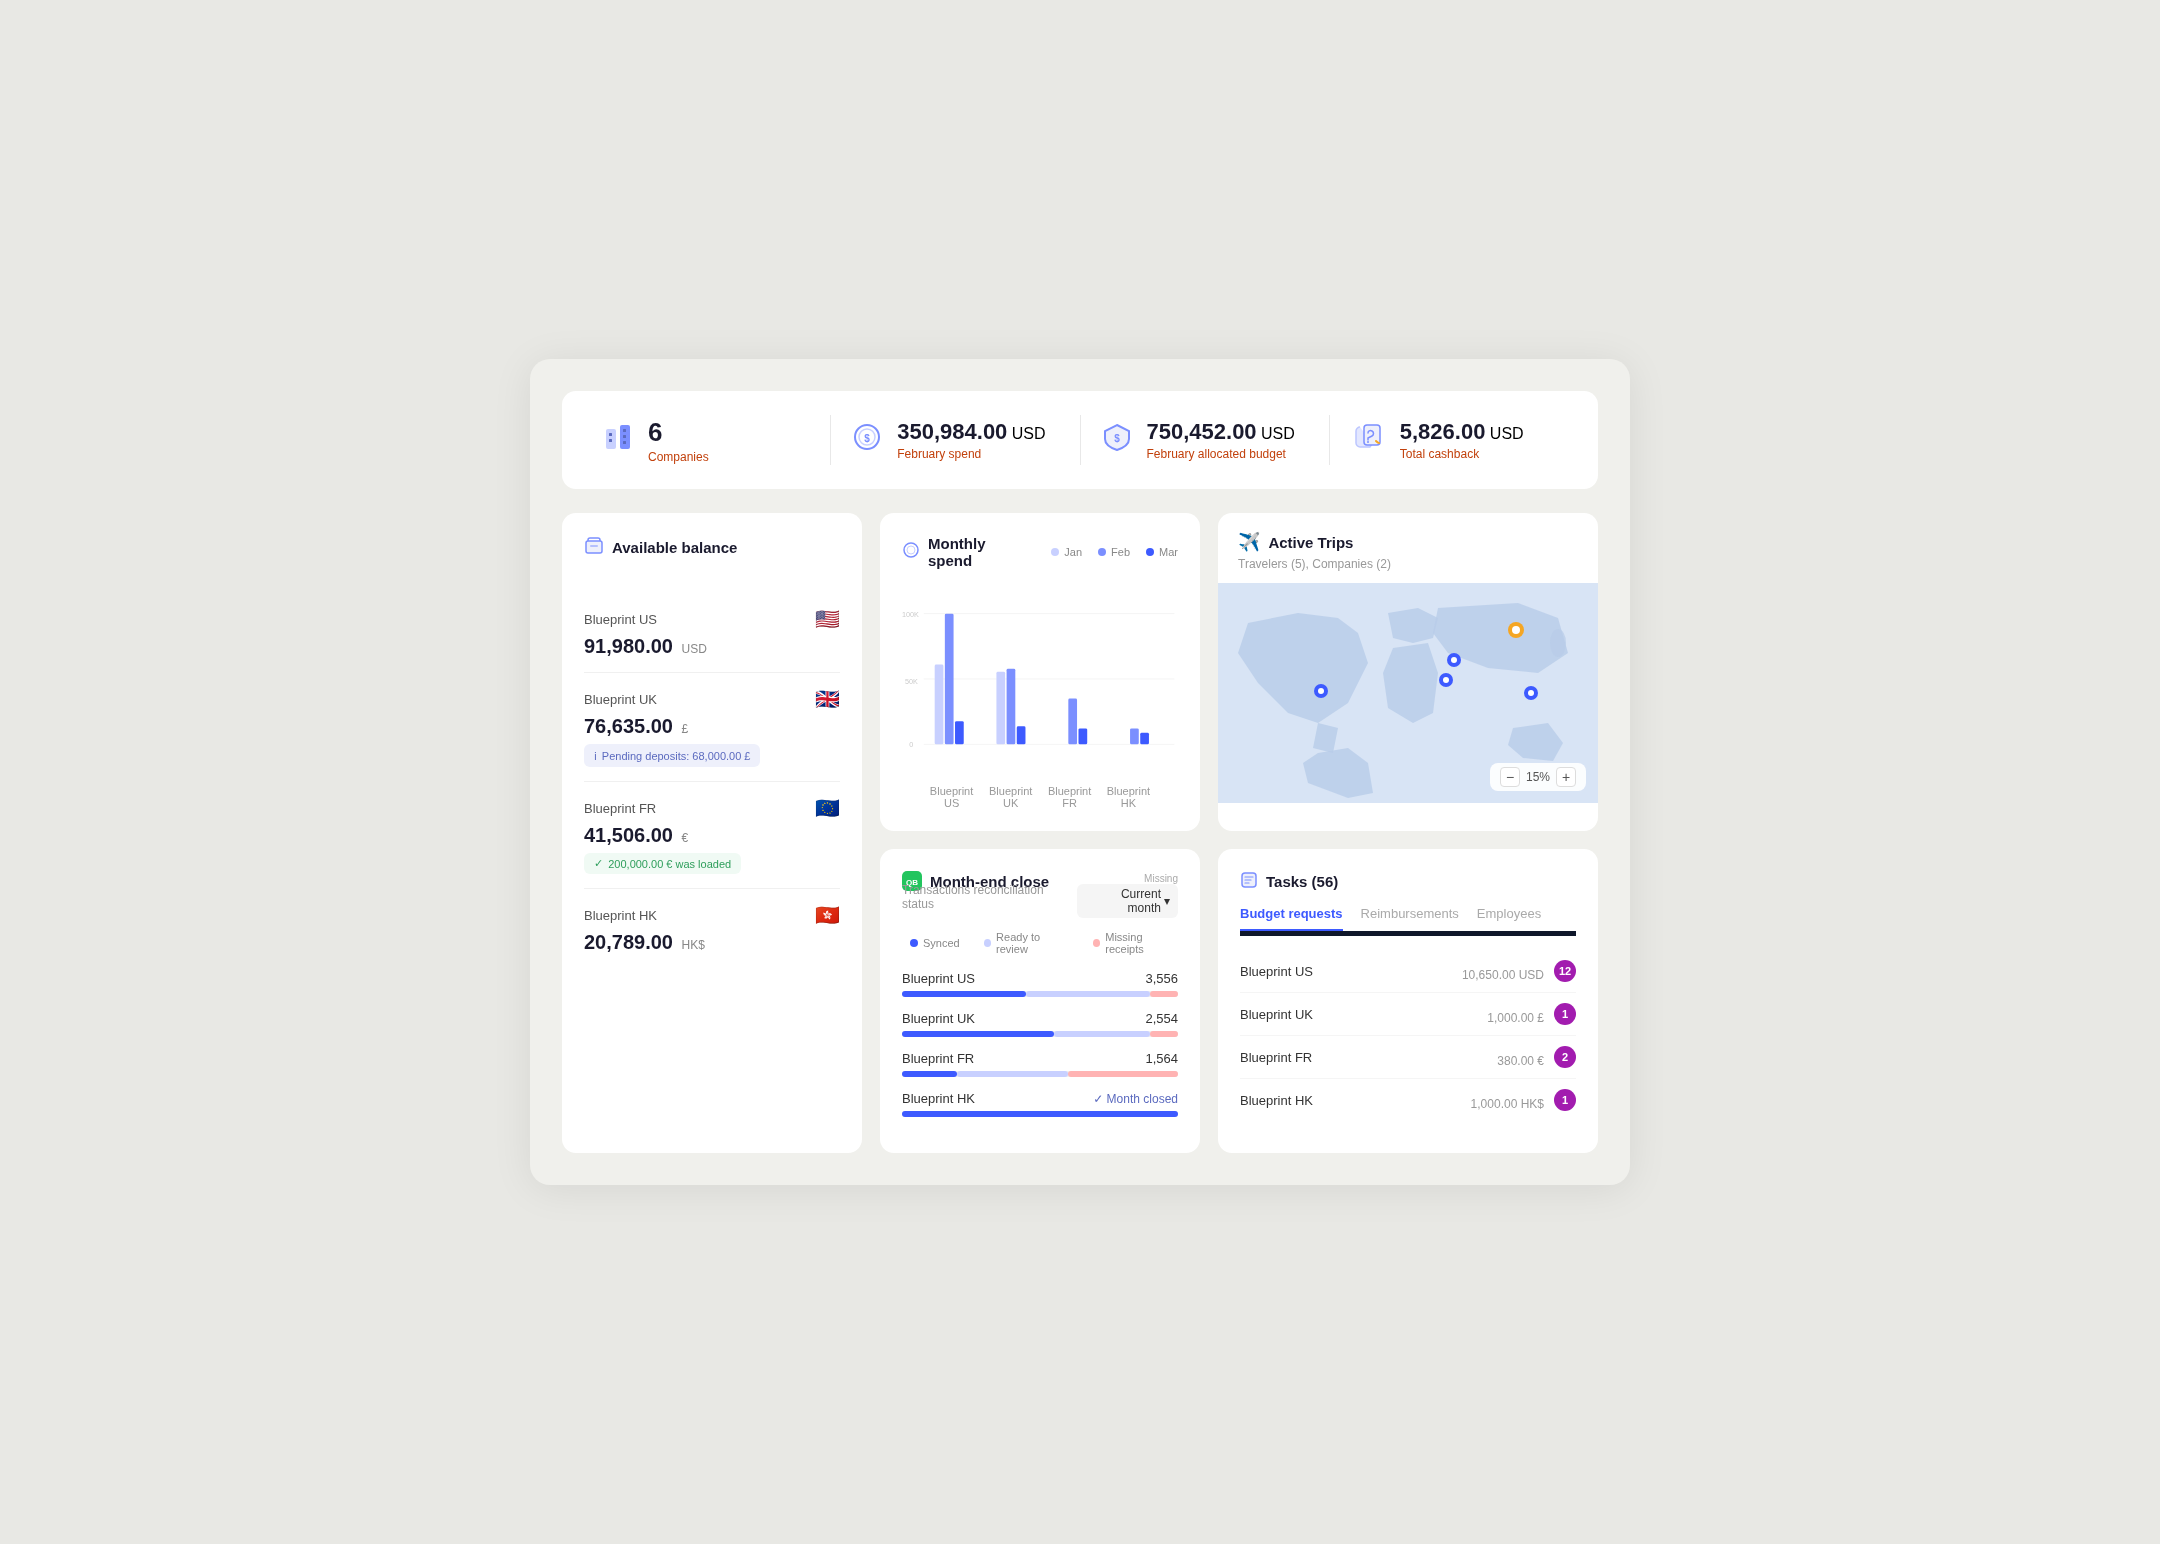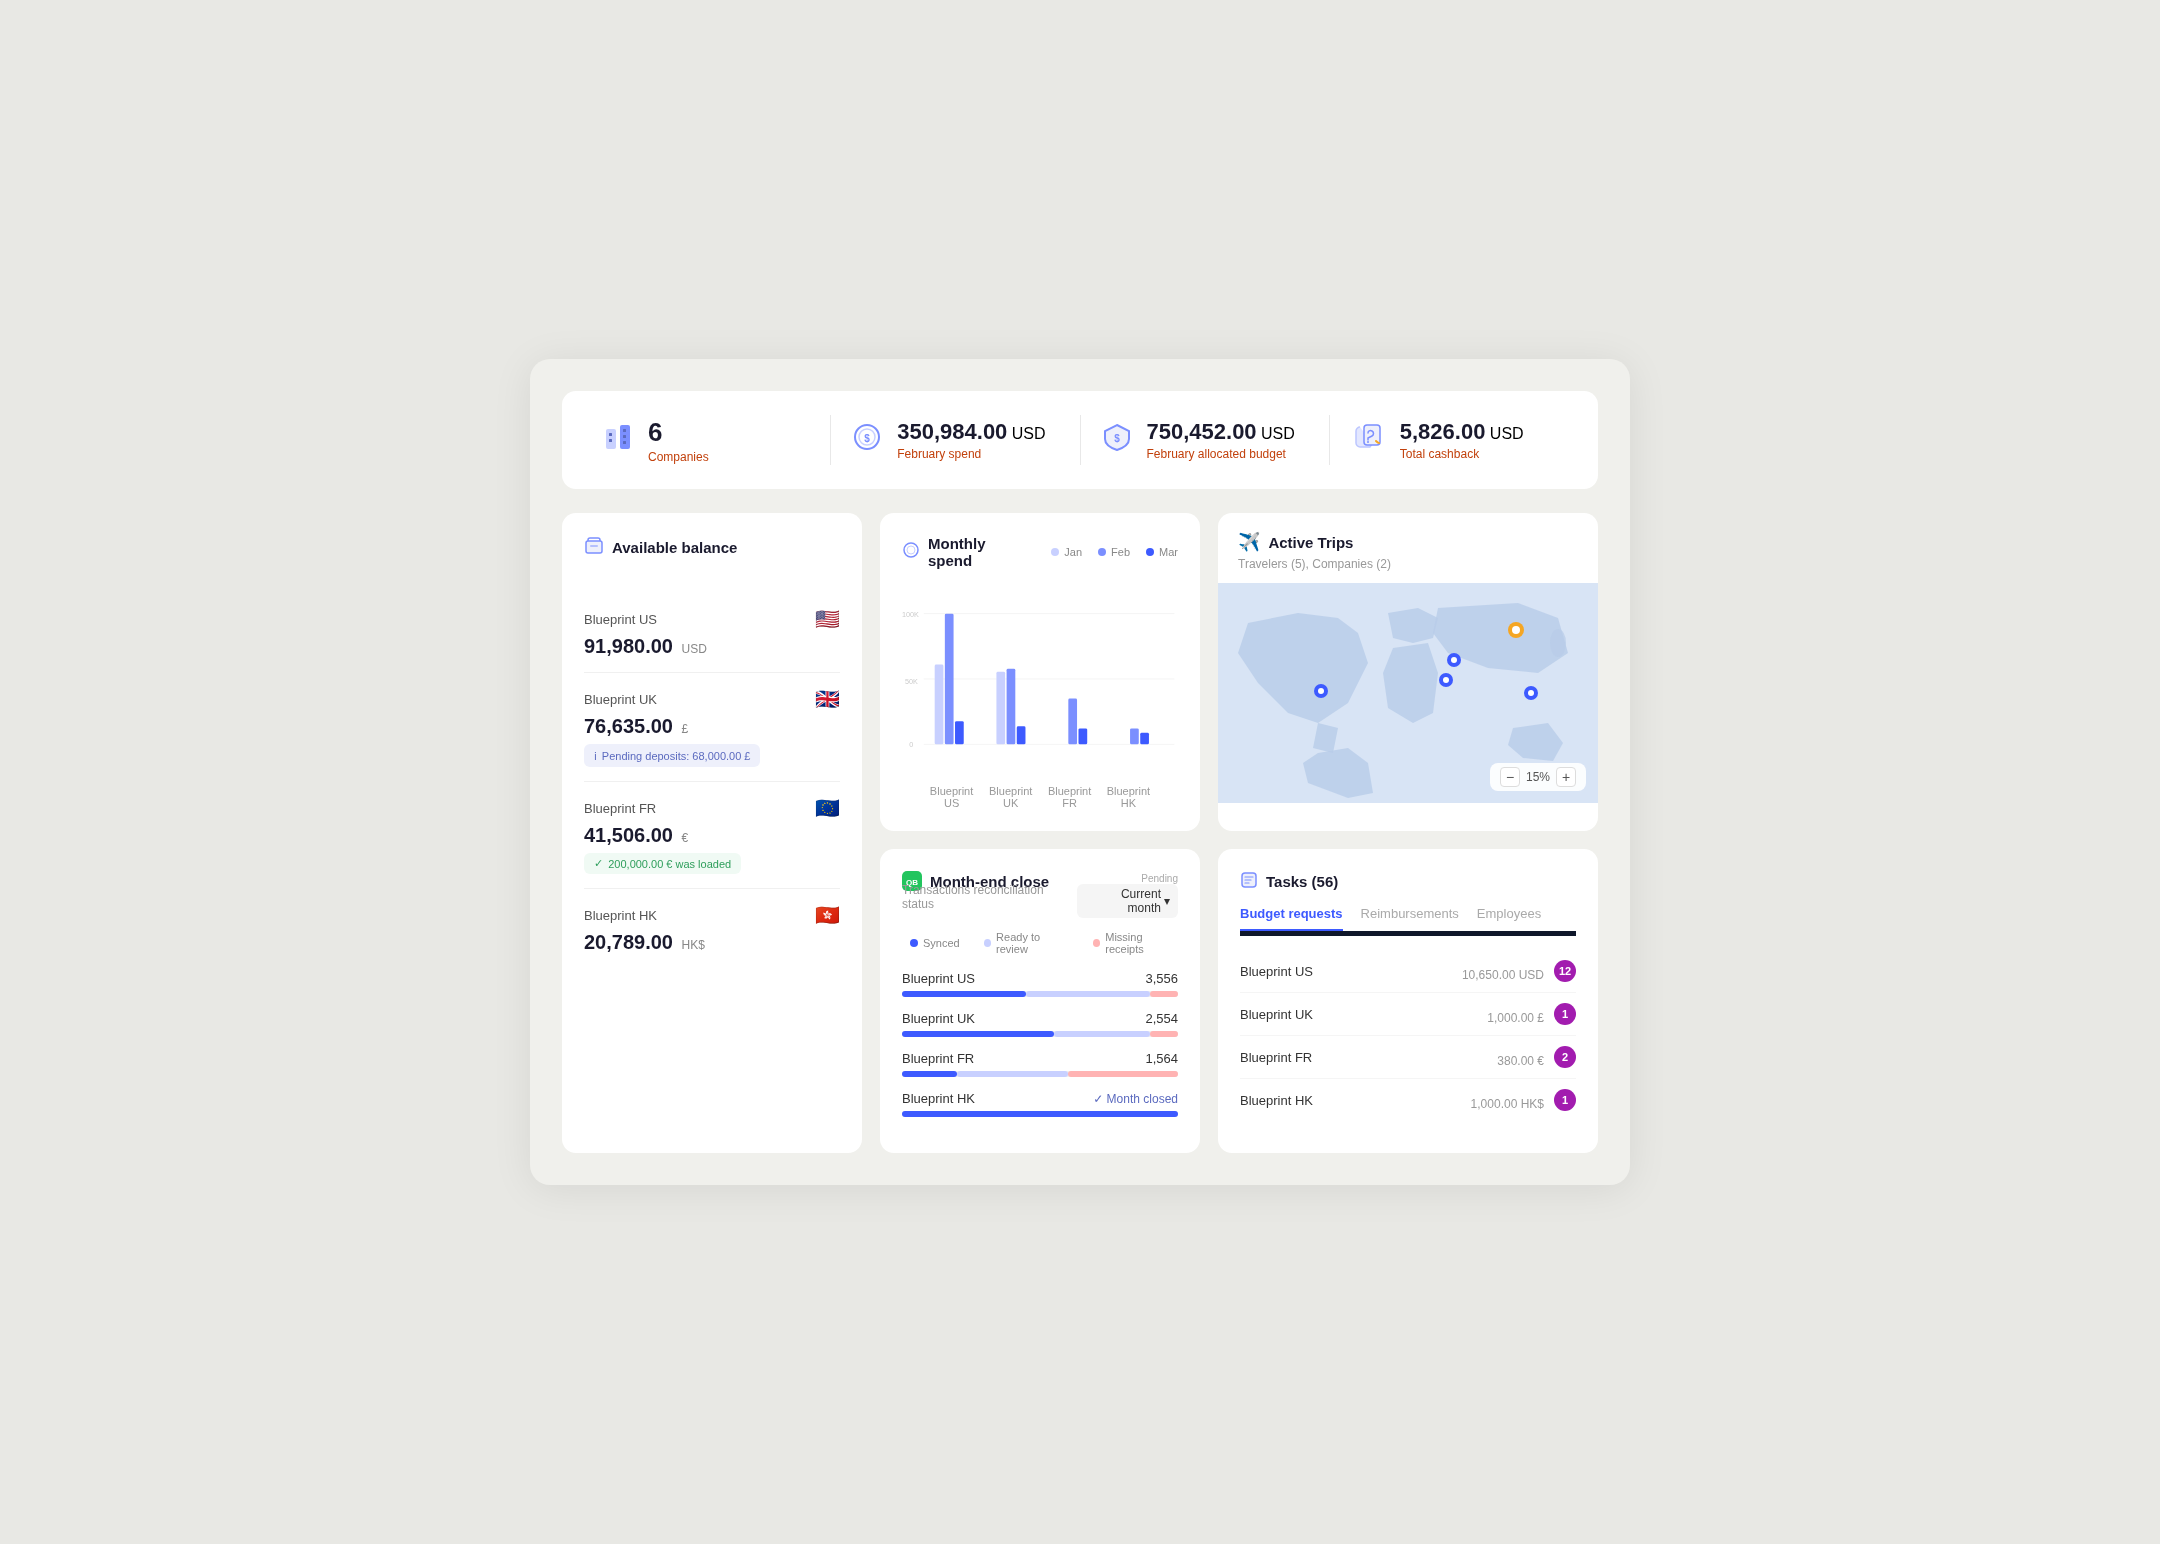--- a/index.html
+++ b/index.html
@@ -674,21 +674,21 @@
               <svg width="14" height="14" viewBox="0 0 14 14" fill="none">
                 <circle cx="7" cy="7" r="6" fill="#22c55e"></circle>
                 <text x="7" y="11" text-anchor="middle" font-size="8" fill="white" font-weight="bold">QB</text>
               </svg>
             </span>
             <span>Month-end close</span>
           </div>
           <div class="close-subtitle">Transactions reconciliation status</div>
         </div>
         <div style="text-align:right; margin-top:2px;">
-          <div class="period-label">Pending</div>
+          <div class="period-label">Missing</div>
           <div class="period-value">
             <span>Current month</span>
             <span>▾</span>
           </div>
         </div>
       </div>
 
       <div class="close-legend">
         <div class="close-legend-item">
           <div class="legend-circle" style="background:#3d5aff;"></div>

